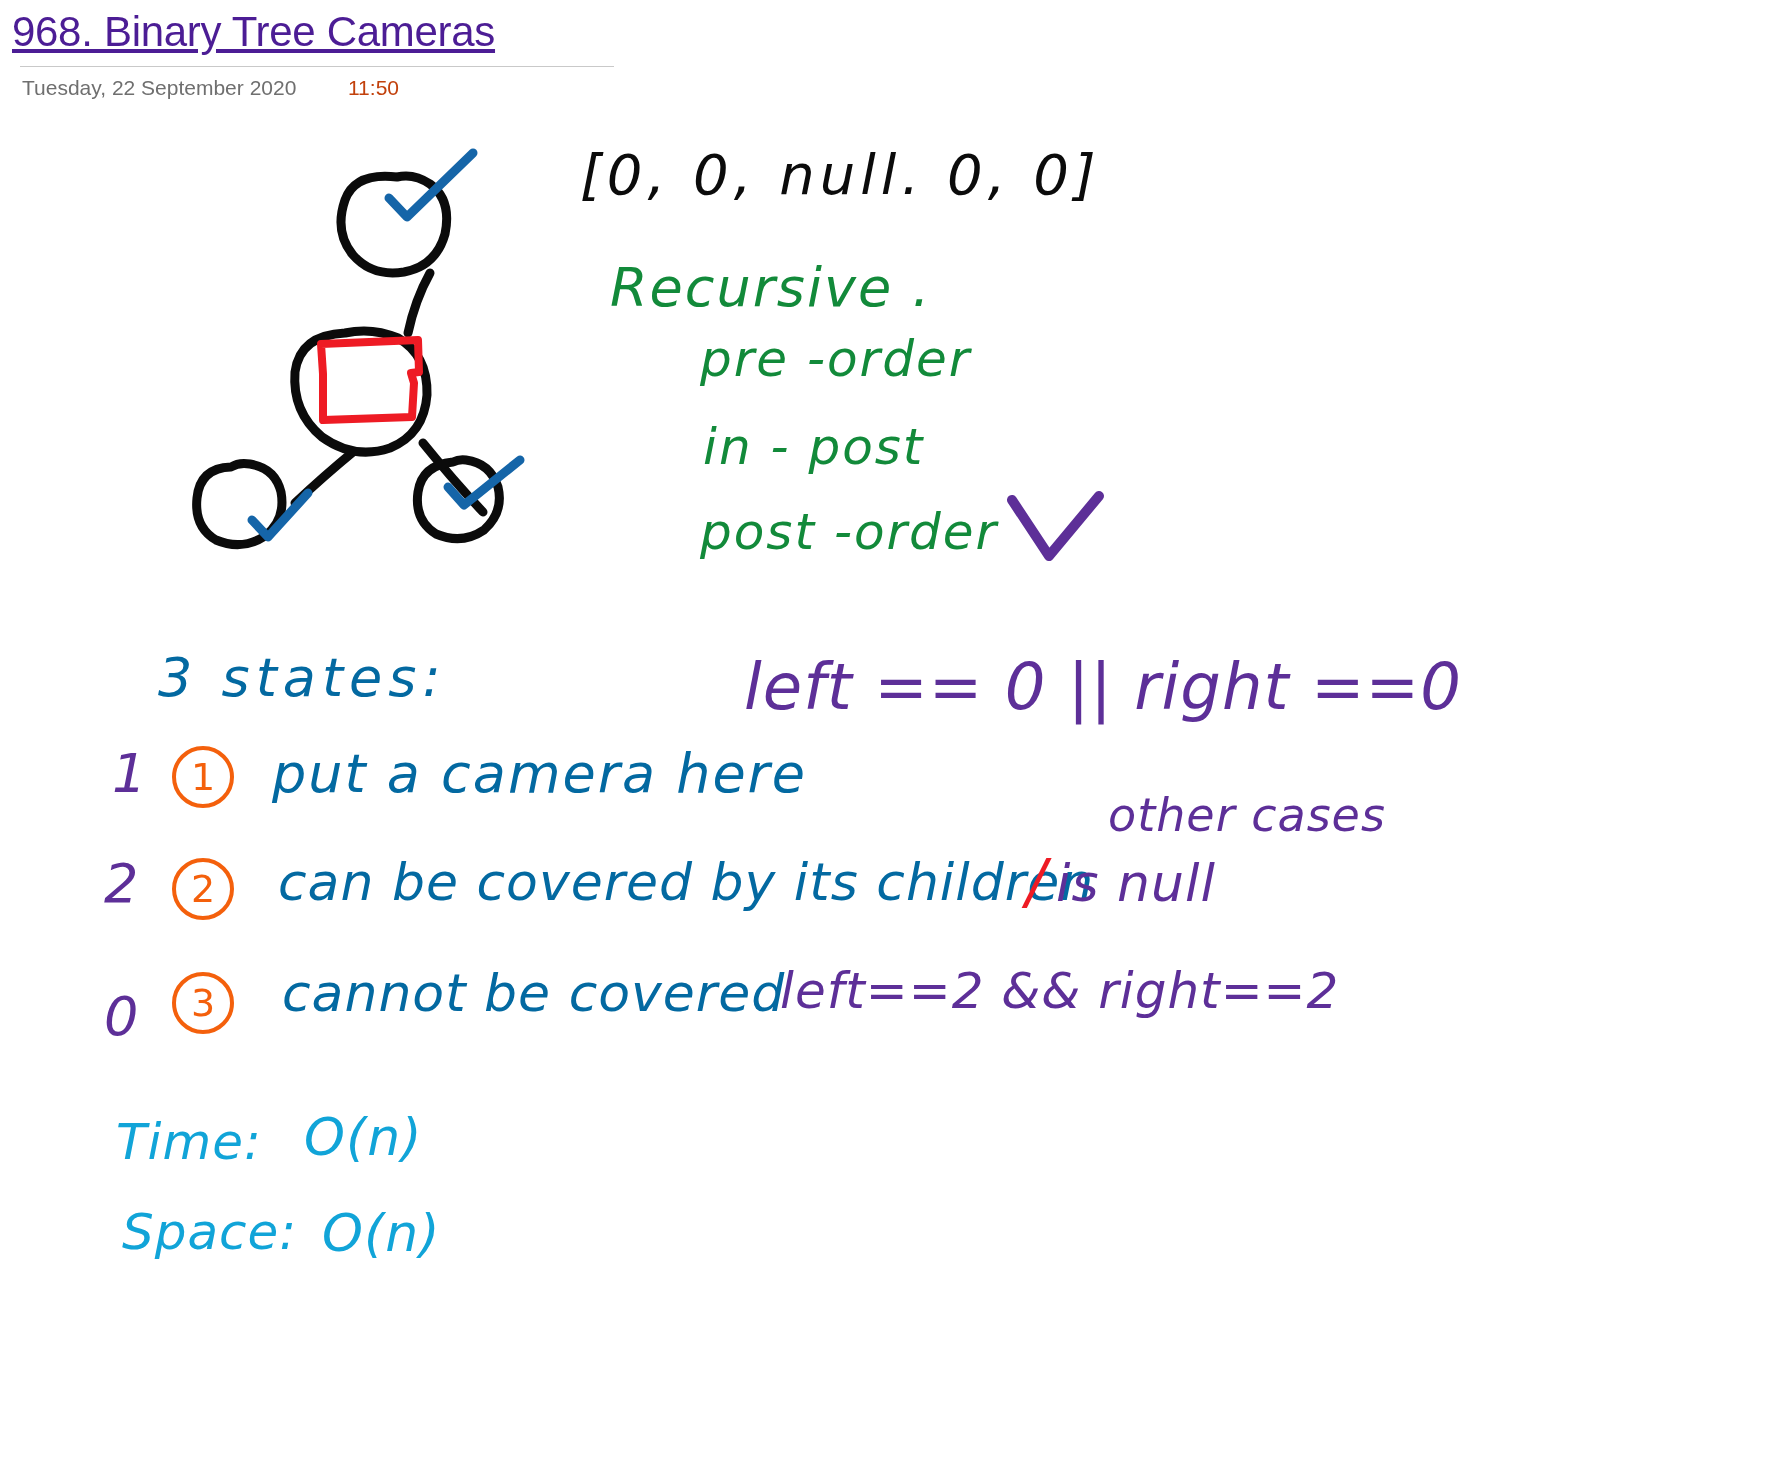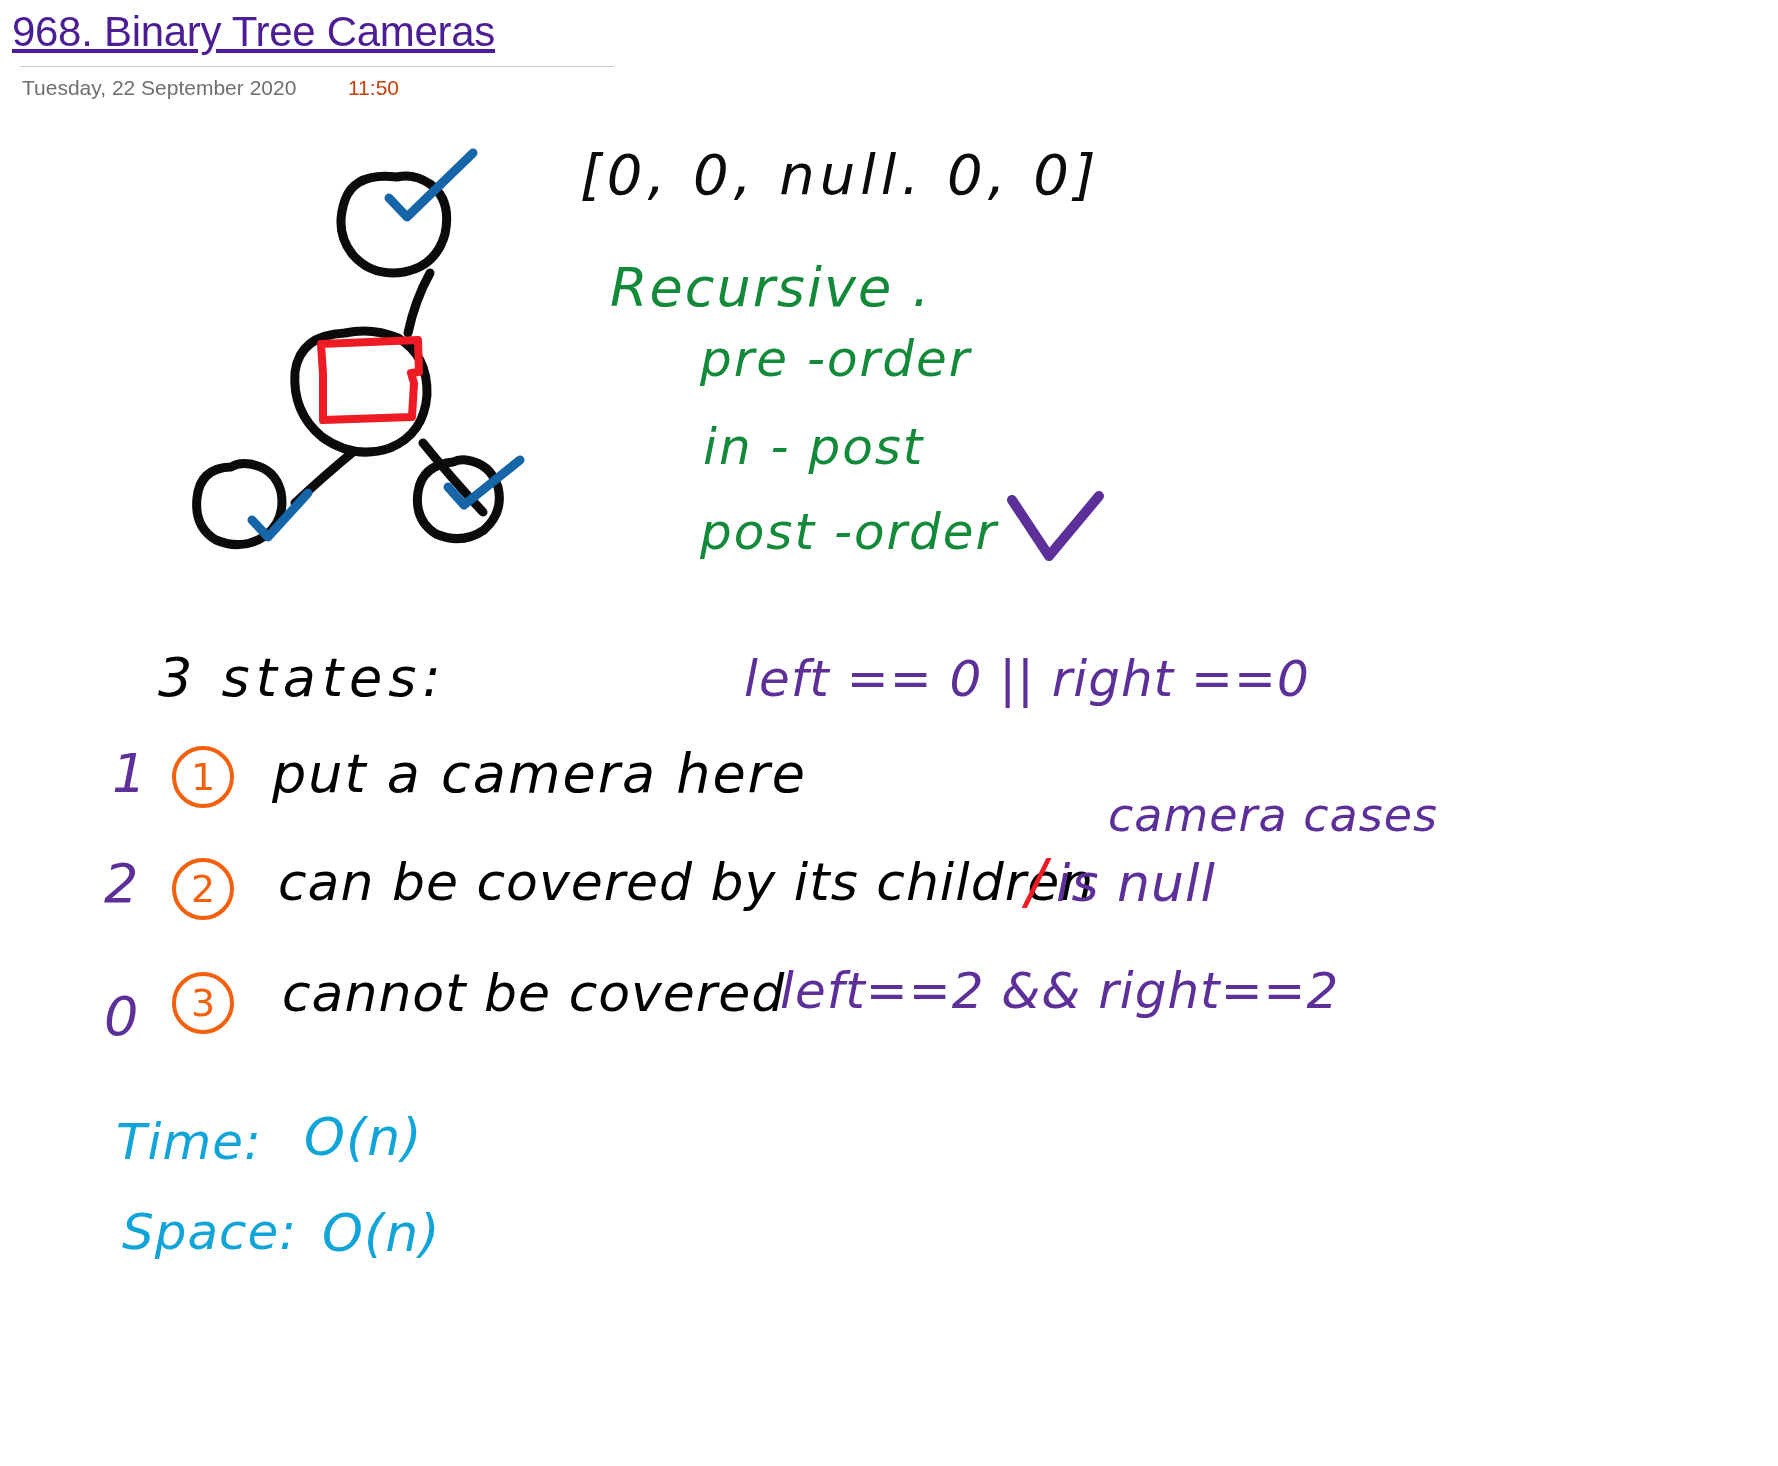--- a/index.html
+++ b/index.html
@@ -82,34 +82,34 @@
   .hw {
     position: absolute;
     white-space: nowrap;
     font-family: "DejaVu Sans", sans-serif;
     font-weight: 400;
     letter-spacing: 1.5px;
     font-style: italic;
   }
   .hw-black  { color: #0b0b0b; }
   .hw-green  { color: #128a3a; }
-  .hw-orange { color: #000000; }
+  .hw-orange { color: #0369a1; }
   .hw-purple { color: #5d2f98; }
   .hw-cyan   { color: #11a4d8; }
   .hw-red    { color: #ee1b24; }
 
   
   #arr-text       { left: 580px;  top: 142px;  font-size: 56px; letter-spacing: 5px; }
   #rec-title      { left: 610px;  top: 256px;  font-size: 54px; letter-spacing: 2px; text-align: right; }
   #trav-pre       { left: 700px;  top: 330px;  font-size: 50px; letter-spacing: 2px; }
   #trav-in        { left: 703px;  top: 418px;  font-size: 50px; letter-spacing: 2px; }
   #trav-post      { left: 700px;  top: 503px;  font-size: 50px; letter-spacing: 2px; }
 
   #states-head    { left: 158px;  top: 646px;  font-size: 54px; letter-spacing: 6px; }
-  #cond-or        { left: 744px;  top: 650px;  font-size: 50px; letter-spacing: 1px; }
+  #cond-or        { left: 744px;  top: 650px;  font-size: 64px; letter-spacing: 1px; }
 
   #state1-num     { left: 112px;  top: 742px;  font-size: 54px; }
   #state1-text    { left: 272px;  top: 742px;  font-size: 54px; letter-spacing: 2px; }
 
   #other-cases    { left: 1108px; top: 788px;  font-size: 46px; letter-spacing: 1px; }
 
   #state2-num     { left: 104px;  top: 852px;  font-size: 54px; }
   #state2-text    { left: 278px;  top: 852px;  font-size: 52px; letter-spacing: 1px; }
   #state2-slash   { left: 1026px; top: 846px;  font-size: 60px; }
   #state2-null    { left: 1056px; top: 853px;  font-size: 52px; letter-spacing: 1px; }
@@ -207,21 +207,21 @@
 <div class="hw hw-purple" id="state1-num">1</div>
 <div class="circled-num" id="state1-circle">1</div>
 <div class="hw hw-orange" id="state1-text">put a camera here</div>
 <div class="hw hw-purple" id="cond-or">left == 0  || right ==0</div>
 
 <div class="hw hw-purple" id="state2-num">2</div>
 <div class="circled-num" id="state2-circle">2</div>
 <div class="hw hw-orange" id="state2-text">can be covered by its children</div>
 <div class="hw hw-red" id="state2-slash">/</div>
 <div class="hw hw-purple" id="state2-null">is null</div>
-<div class="hw hw-purple" id="other-cases">camera cases</div>
+<div class="hw hw-purple" id="other-cases">other cases</div>
 
 <div class="hw hw-purple" id="state3-num">0</div>
 <div class="circled-num" id="state3-circle">3</div>
 <div class="hw hw-orange" id="state3-text">cannot be covered</div>
 <div class="hw hw-purple" id="cond-and">left==2 &amp;&amp; right==2</div>
 
 <div class="hw hw-cyan" id="time-label">Time:</div>
 <div class="hw hw-cyan" id="time-value">O(n)</div>
 <div class="hw hw-cyan" id="space-label">Space:</div>
 <div class="hw hw-cyan" id="space-value">O(n)</div>

